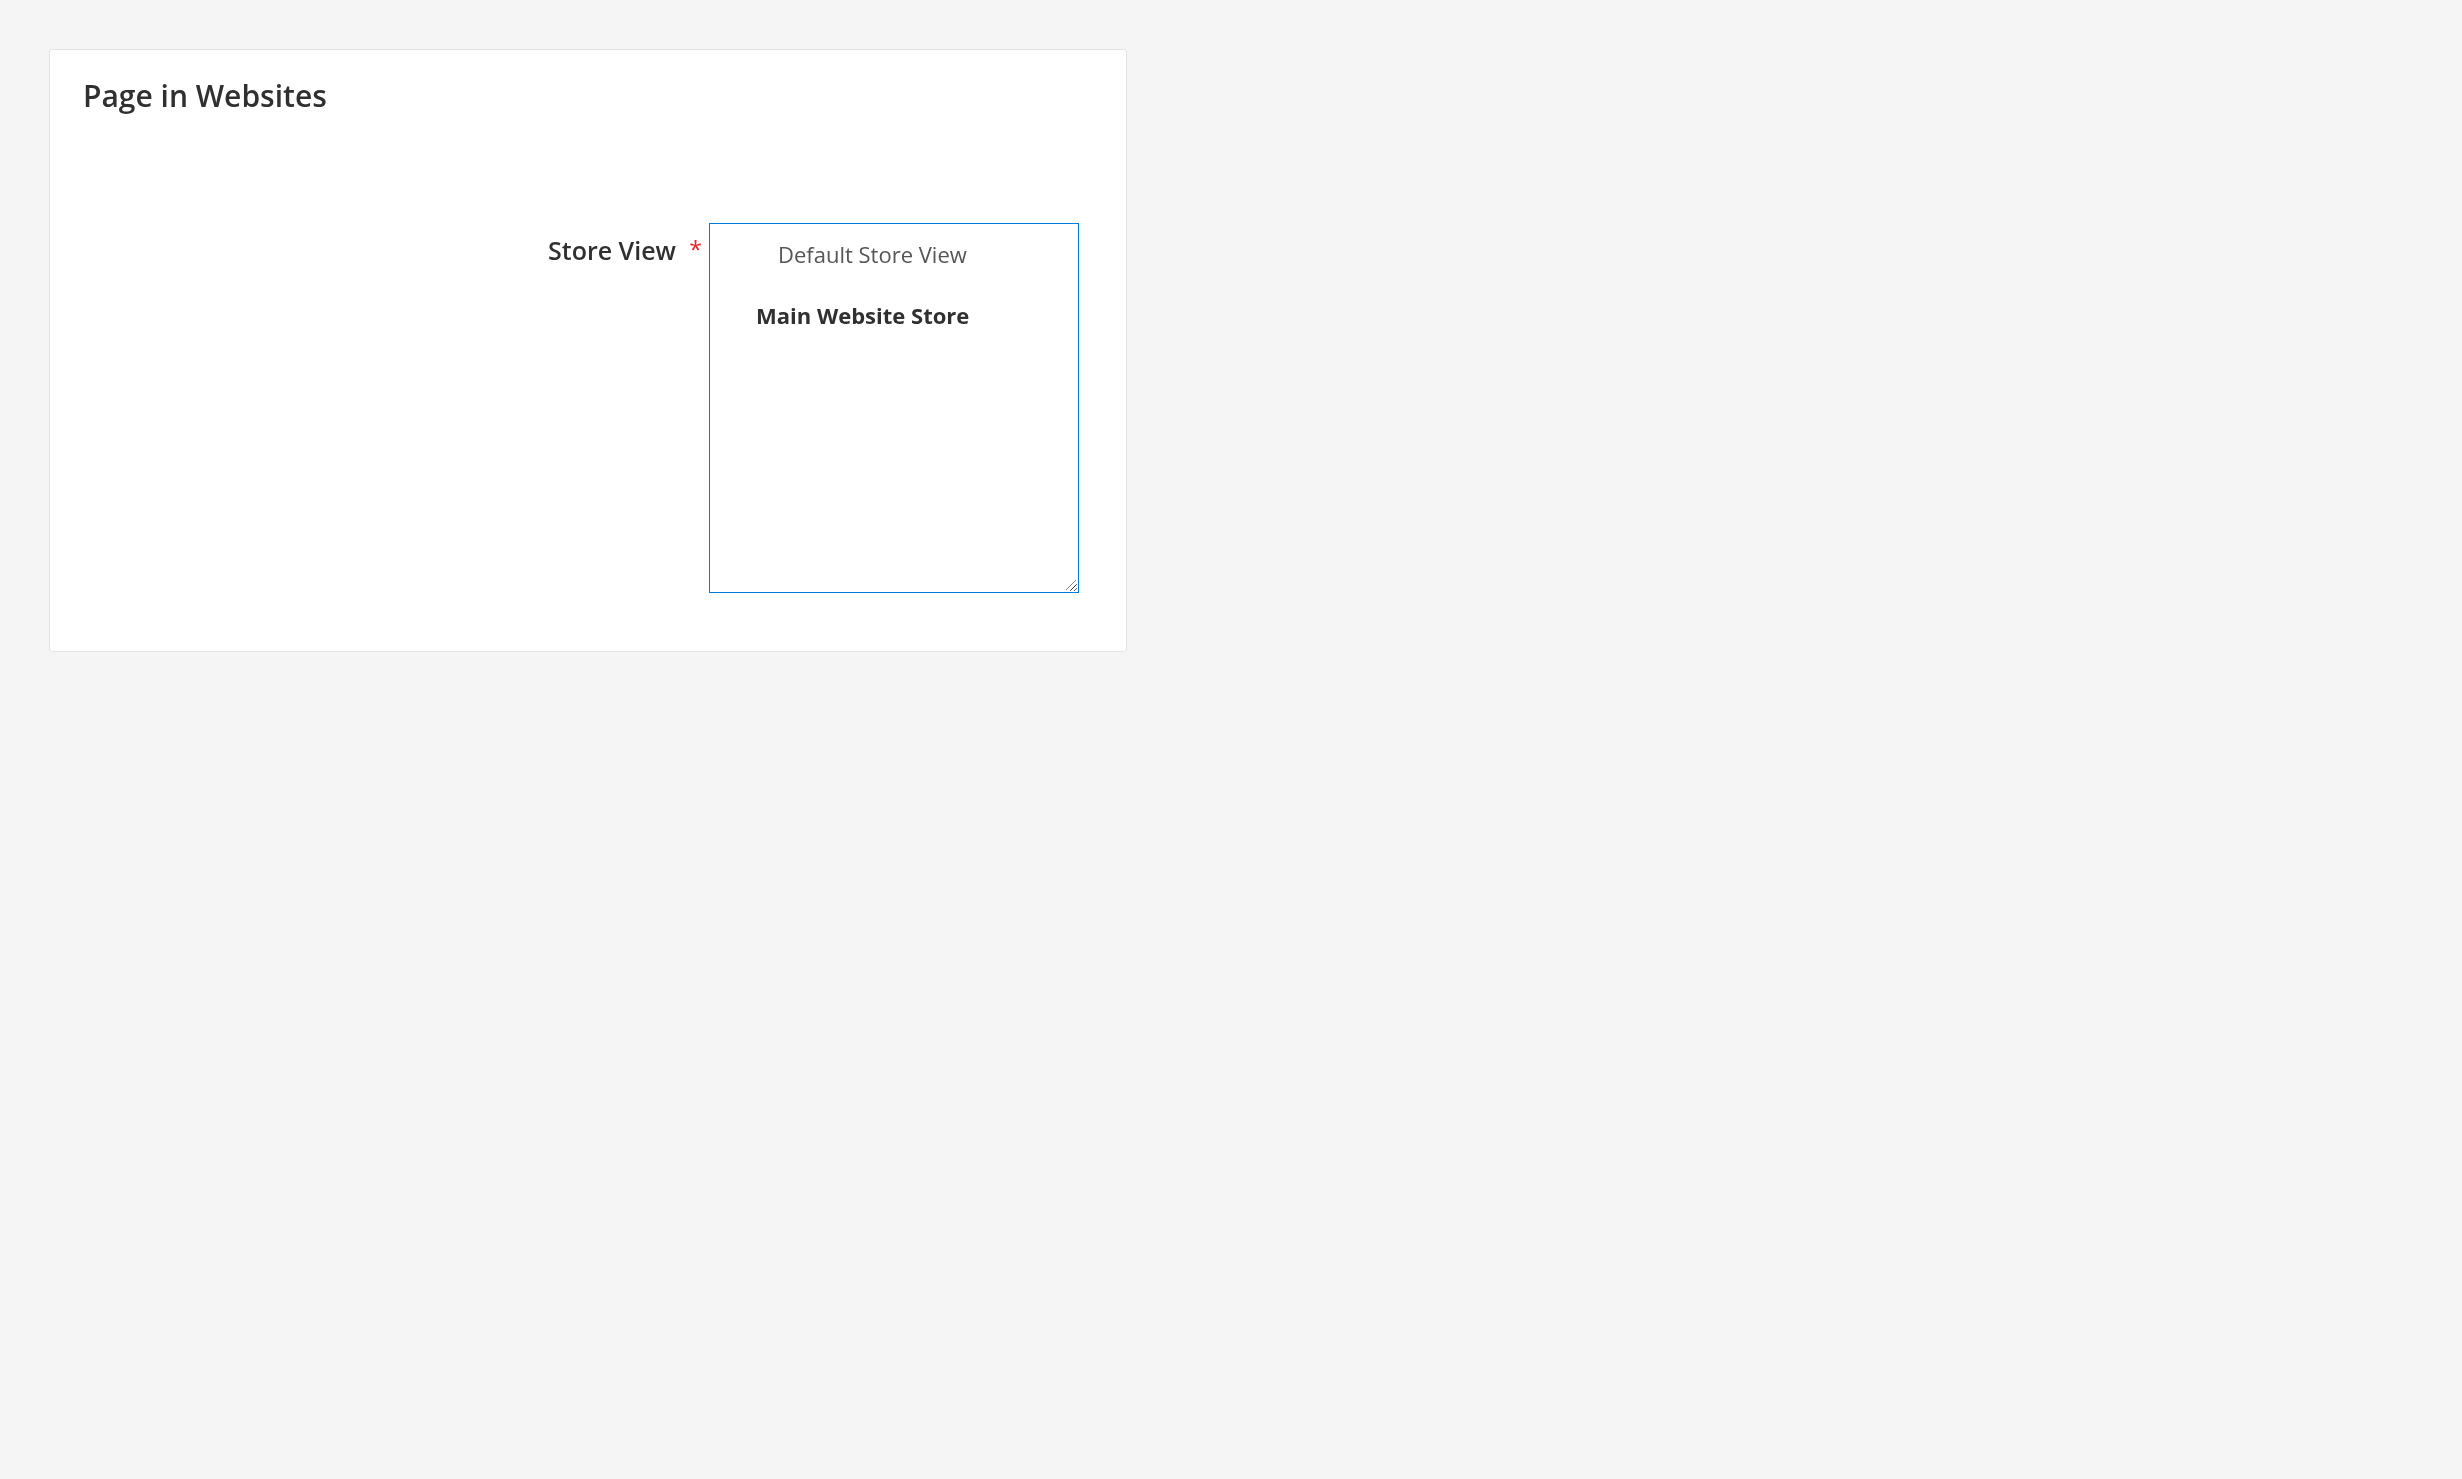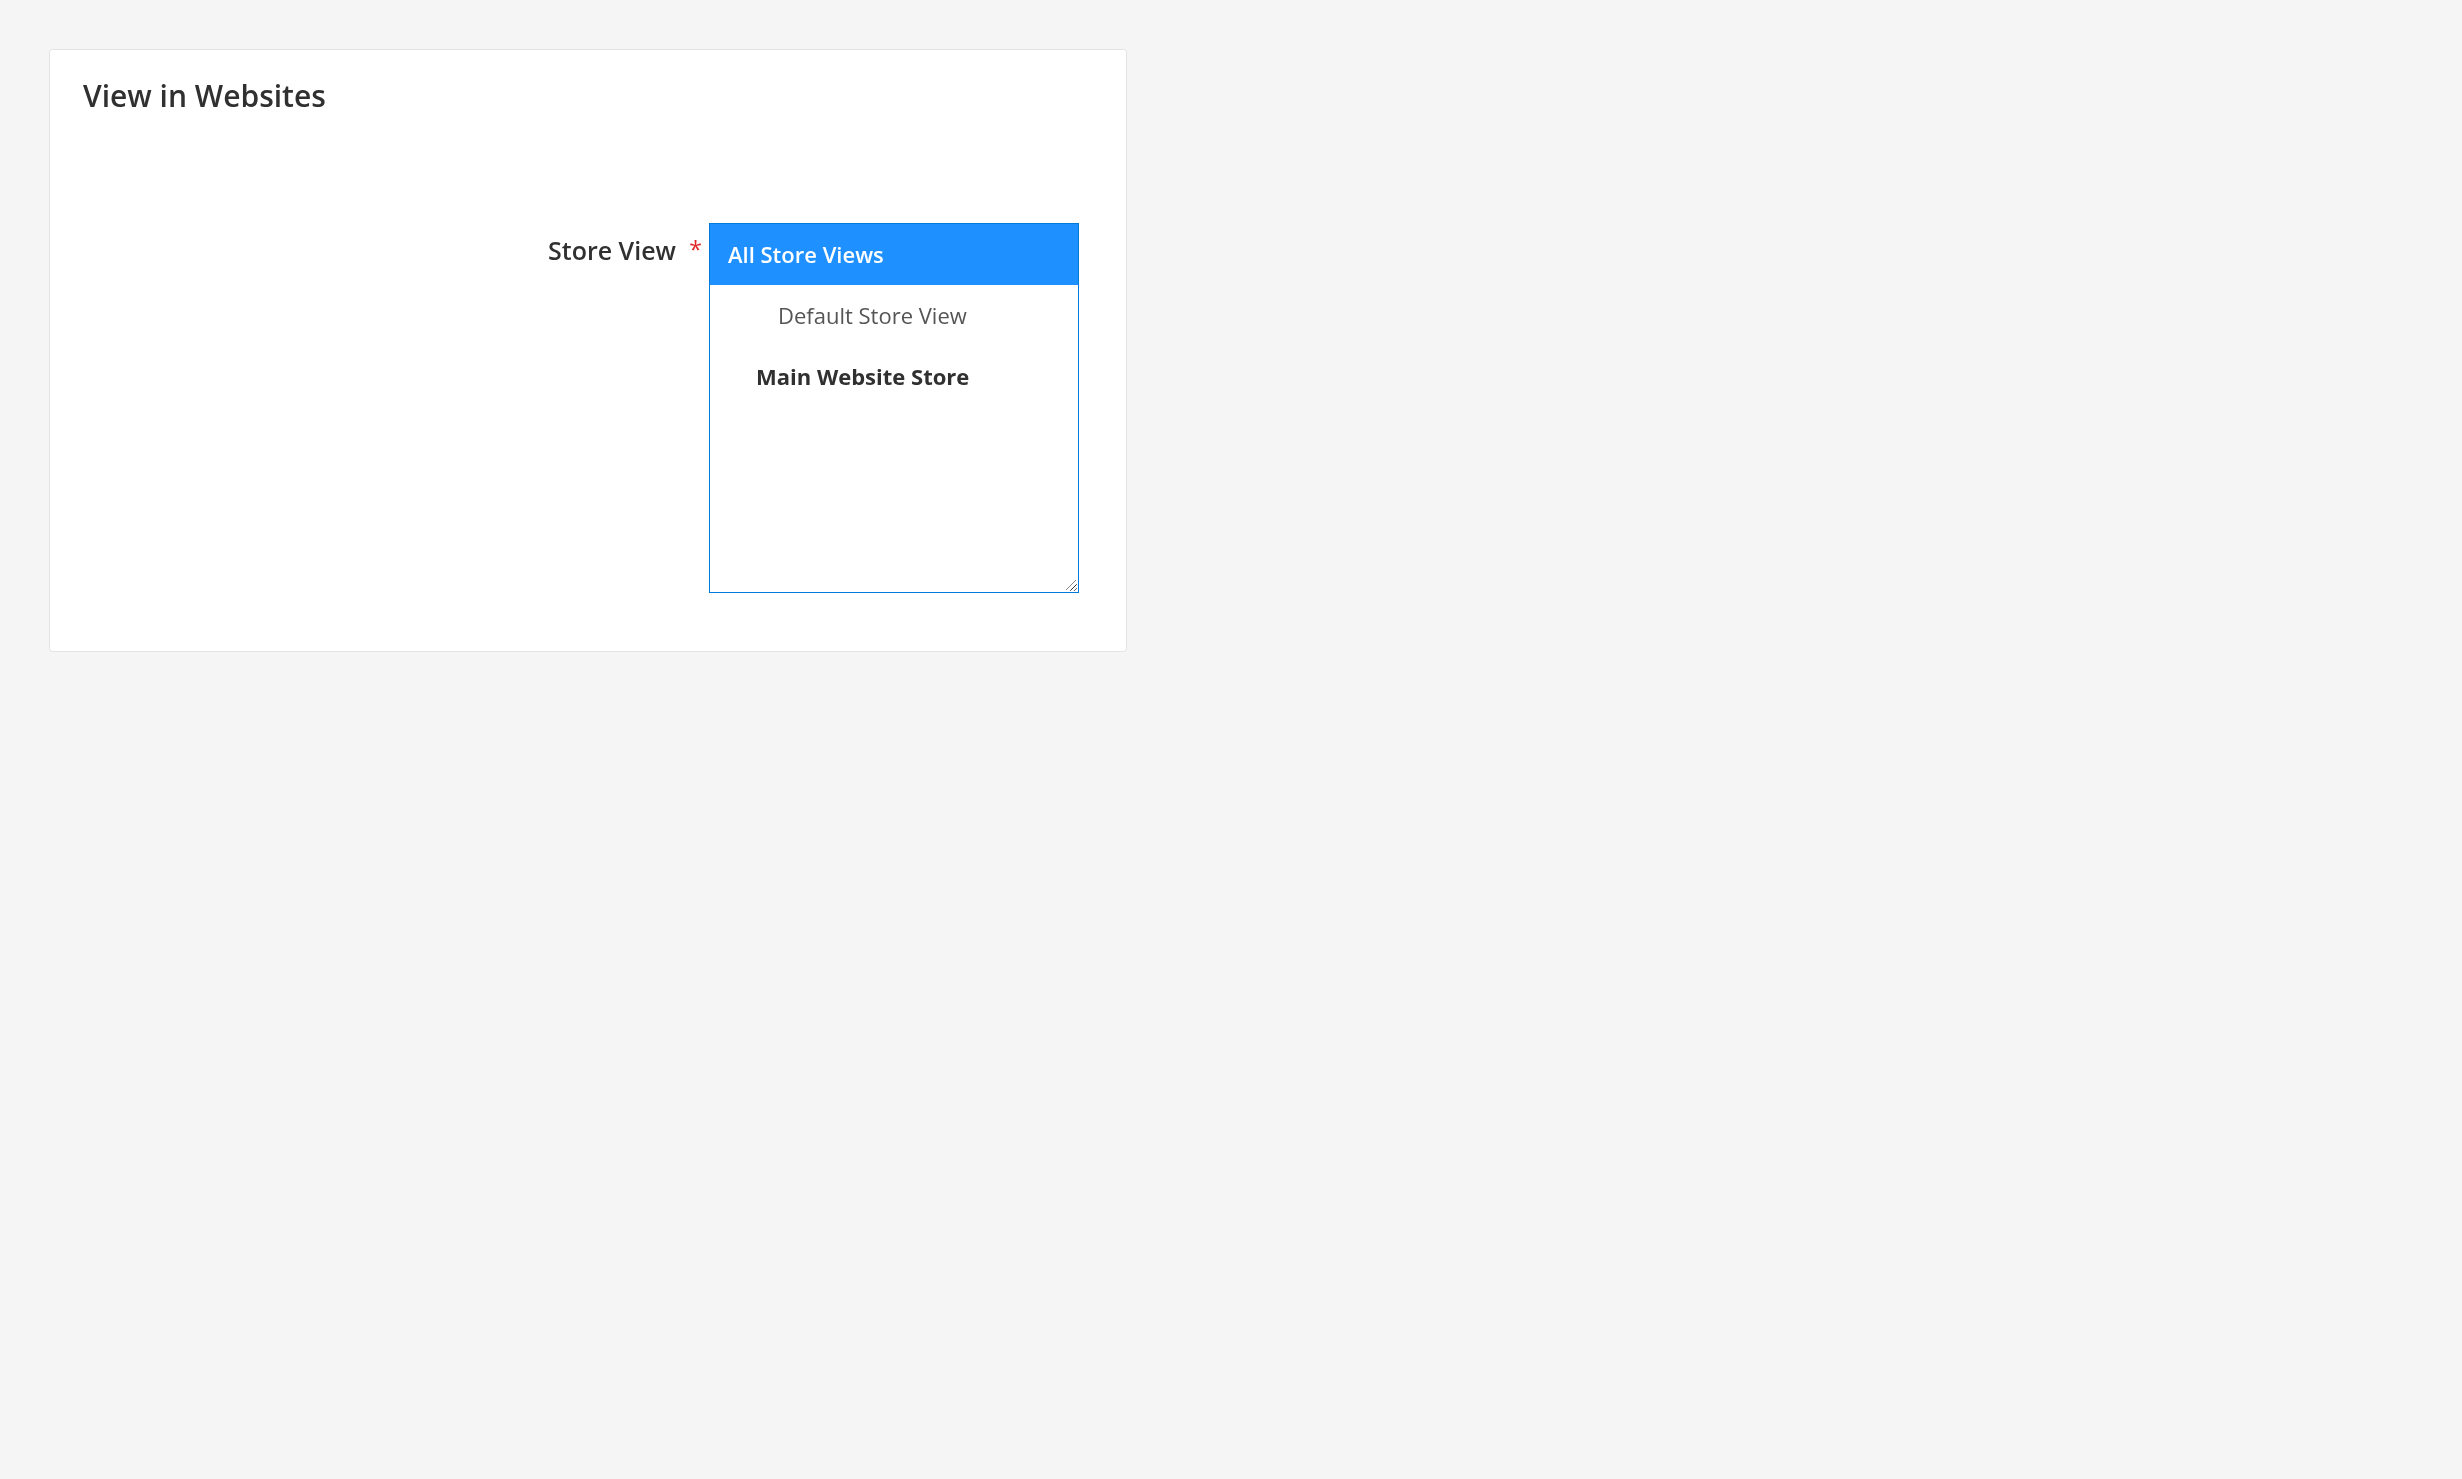--- a/index.html
+++ b/index.html
@@ -128,30 +128,29 @@
         linear-gradient(135deg, transparent 0%, transparent 45%, #888 45%, #888 55%, transparent 55%, transparent 100%);
       background-size: 5px 5px;
       background-repeat: repeat;
       clip-path: polygon(100% 0, 100% 100%, 0 100%);
     }
   </style>
 </head>
 <body>
 
 <div class="panel">
-  <h2 class="panel-title">View in Websites</h2>
+  <h2 class="panel-title">Page in Websites</h2>
 
   <div class="field-row">
     <div class="field-label-col">
       <span class="field-label">Store View</span>
       <span class="required-asterisk">*</span>
     </div>
     <div class="field-control-col">
       <div class="multiselect">
-        <div class="multiselect-option level-0 selected">All Store Views</div>
         <div class="multiselect-option level-3">Default Store View</div>
         <div class="multiselect-option level-2">Main Website Store</div>
         <div class="resize-handle"></div>
       </div>
     </div>
   </div>
 </div>
 
 
 </body></html>

